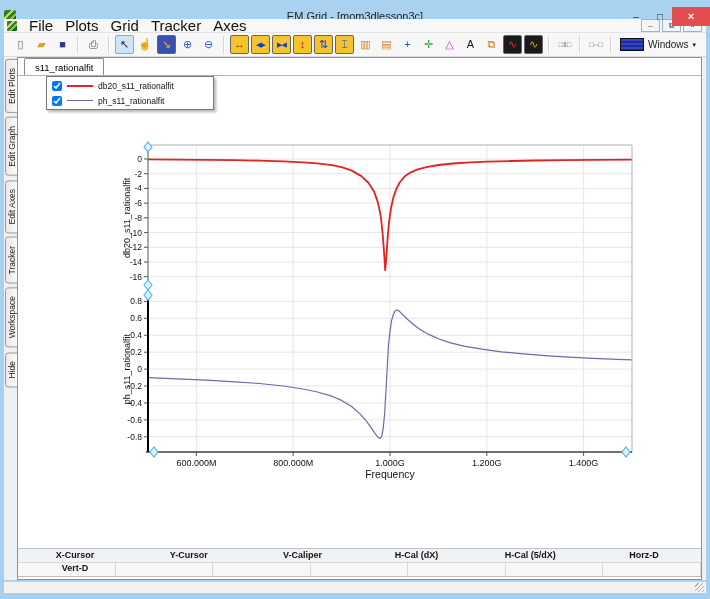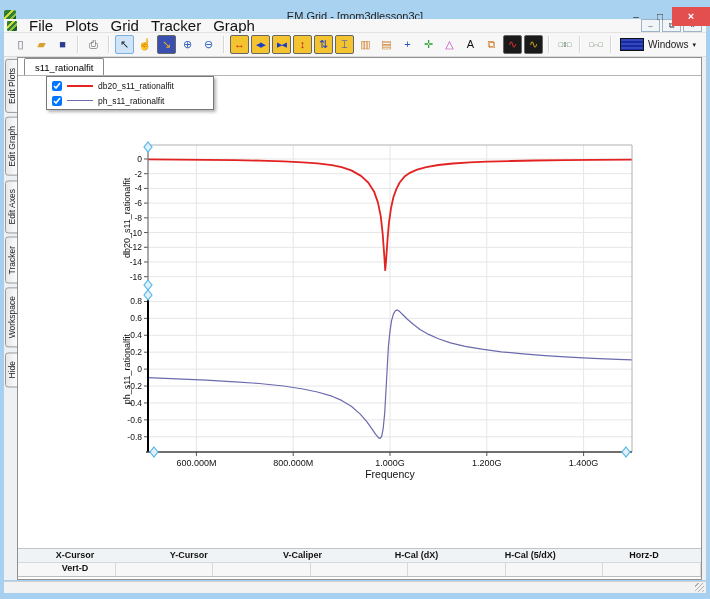--- a/index.html
+++ b/index.html
@@ -75,21 +75,21 @@
     </div>
 </div>
 
 <div class="abs" id="menubar">
   <div id="menu-logo"></div>
   <div id="menu-items" style="display:flex;">
       <span class="menu-item">File</span>
       <span class="menu-item">Plots</span>
       <span class="menu-item">Grid</span>
       <span class="menu-item">Tracker</span>
-      <span class="menu-item">Graph</span>
+      <span class="menu-item">Axes</span>
     </div>
   <div id="child-buttons">
       <div class="childbtn">–</div>
       <div class="childbtn">⧉</div>
       <div class="childbtn">×</div>
     </div>
 </div>
 
 <div class="abs" id="toolbar">
     <div class="tbtn">

